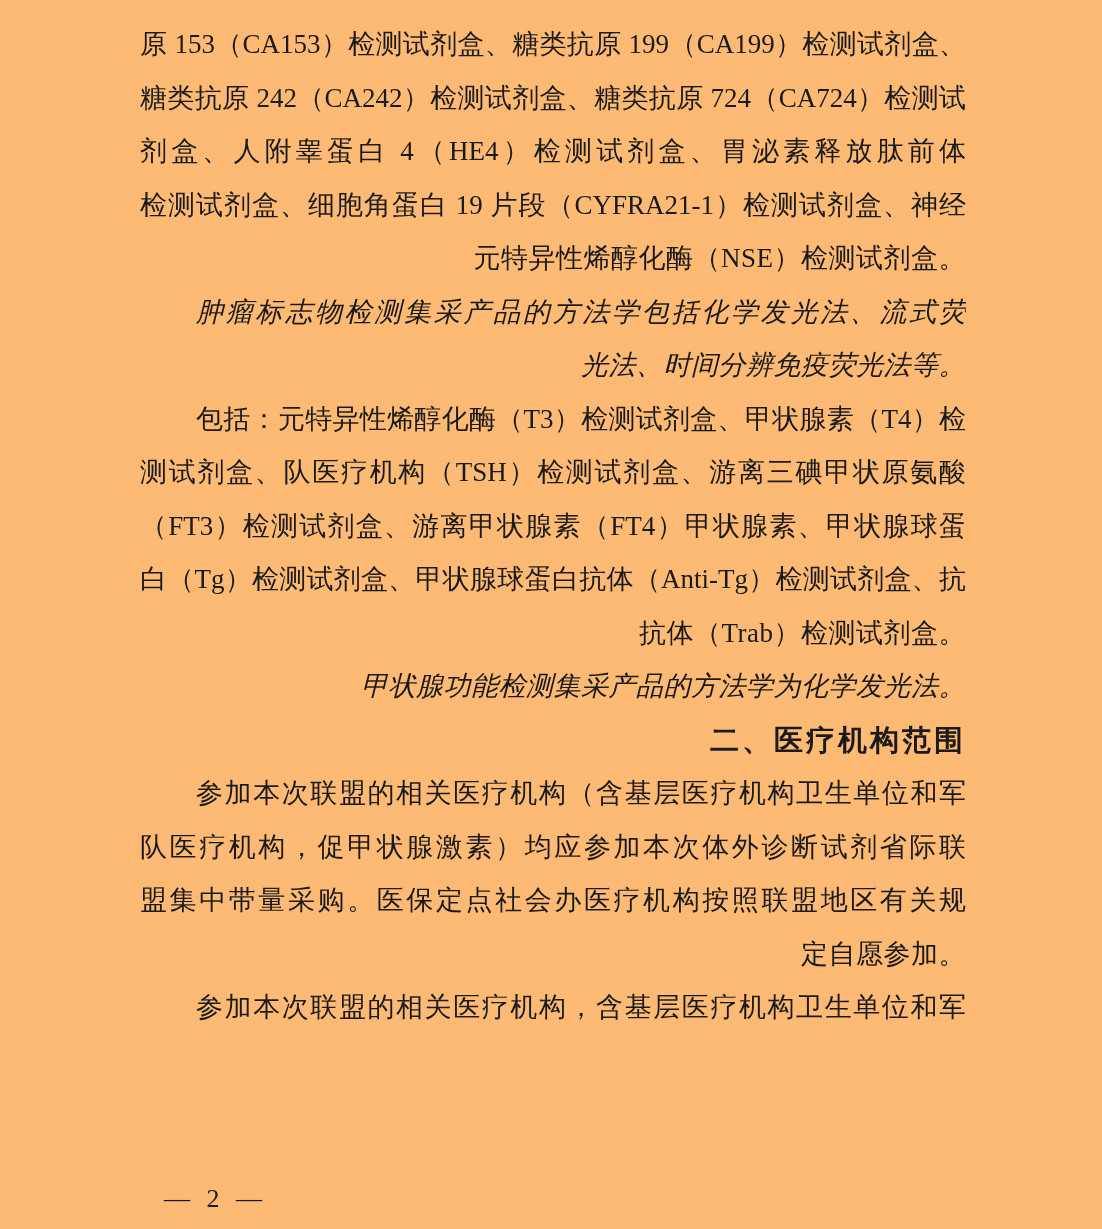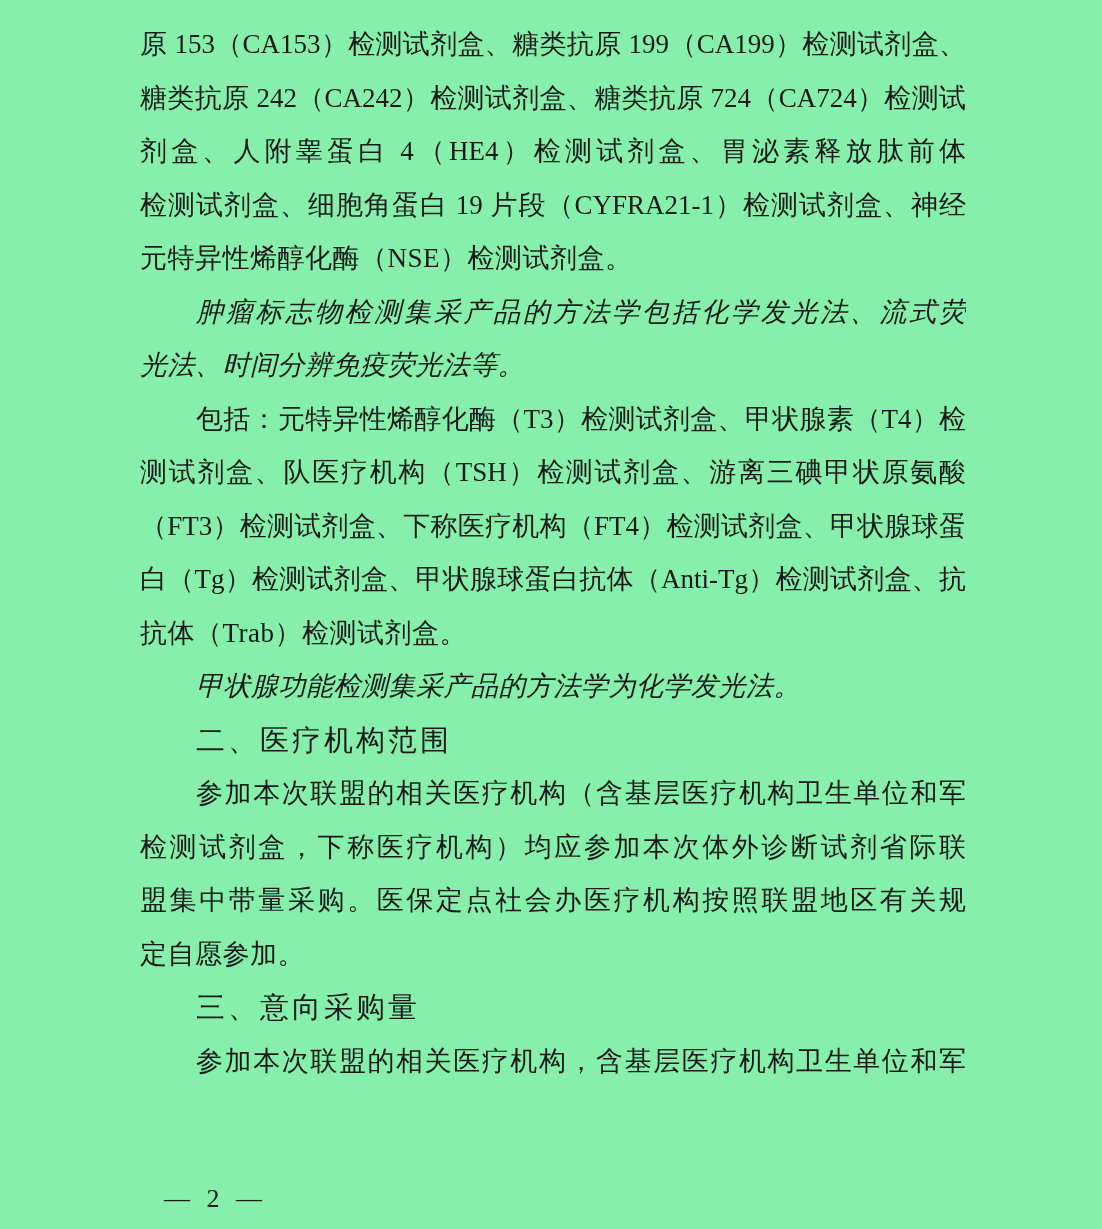--- a/index.html
+++ b/index.html
@@ -22,75 +22,74 @@
     top: 18px;
     width: 826px;
   }
   .line {
     box-sizing: border-box;
     height: 53.5px;
     line-height: 53.5px;
     font-size: 27px;
     white-space: nowrap;
     letter-spacing: 0.5px;
-    text-align: left;
+    text-align: right;
   }
   .line.fill {
     white-space: normal;
     text-align: justify;
     text-align-last: justify;
     letter-spacing: 0;
     overflow: hidden;
   }
   .line.indent {
     padding-left: 56px;
   }
   .line.body {
     font-style: normal;
   }
   .line.kaiti {
     font-style: italic;
   }
   .line.heading {
     font-family: "Liberation Sans", "DejaVu Sans", sans-serif;
-    font-weight: 400;
+    font-weight: 700;
     font-size: 29px;
     letter-spacing: 3px;
     font-style: normal;
   }
   .footer {
     position: absolute;
     left: 164px;
     top: 1184px;
     font-size: 26px;
     letter-spacing: 5px;
     color: #1a1a1a;
   }
 </style>
 </head>
 <body>
 
-<div class="page" style="background: #86efac; color: rgb(26, 26, 26);">
+<div class="page" style="background: #fdba74; color: rgb(26, 26, 26);">
   <div class="content">
 
   <div class="line body fill">原 153（CA153）检测试剂盒、糖类抗原 199（CA199）检测试剂盒、</div>
       <div class="line body fill">糖类抗原 242（CA242）检测试剂盒、糖类抗原 724（CA724）检测试</div>
       <div class="line body fill">剂盒、人附睾蛋白 4（HE4）检测试剂盒、胃泌素释放肽前体（proGRP）</div>
       <div class="line body fill">检测试剂盒、细胞角蛋白 19 片段（CYFRA21-1）检测试剂盒、神经</div>
       <div class="line body">元特异性烯醇化酶（NSE）检测试剂盒。</div>
       <div class="line kaiti indent fill">肿瘤标志物检测集采产品的方法学包括化学发光法、流式荧</div>
       <div class="line kaiti">光法、时间分辨免疫荧光法等。</div>
       <div class="line body indent fill">包括：元特异性烯醇化酶（T3）检测试剂盒、甲状腺素（T4）检</div>
       <div class="line body fill">测试剂盒、队医疗机构（TSH）检测试剂盒、游离三碘甲状原氨酸</div>
-      <div class="line body fill">（FT3）检测试剂盒、下称医疗机构（FT4）检测试剂盒、甲状腺球蛋</div>
+      <div class="line body fill">（FT3）检测试剂盒、游离甲状腺素（FT4）甲状腺素、甲状腺球蛋</div>
       <div class="line body fill">白（Tg）检测试剂盒、甲状腺球蛋白抗体（Anti-Tg）检测试剂盒、抗</div>
       <div class="line body">抗体（Trab）检测试剂盒。</div>
       <div class="line kaiti indent">甲状腺功能检测集采产品的方法学为化学发光法。</div>
       <div class="line heading indent">二、医疗机构范围</div>
       <div class="line body indent fill">参加本次联盟的相关医疗机构（含基层医疗机构卫生单位和军</div>
-      <div class="line body fill">检测试剂盒，下称医疗机构）均应参加本次体外诊断试剂省际联</div>
+      <div class="line body fill">队医疗机构，促甲状腺激素）均应参加本次体外诊断试剂省际联</div>
       <div class="line body fill">盟集中带量采购。医保定点社会办医疗机构按照联盟地区有关规</div>
       <div class="line body">定自愿参加。</div>
-      <div class="line heading indent">三、意向采购量</div>
       <div class="line body indent fill">参加本次联盟的相关医疗机构，含基层医疗机构卫生单位和军</div>
     </div>
   <div class="footer">— 2 —</div>
 </div>
 
 </body></html>

